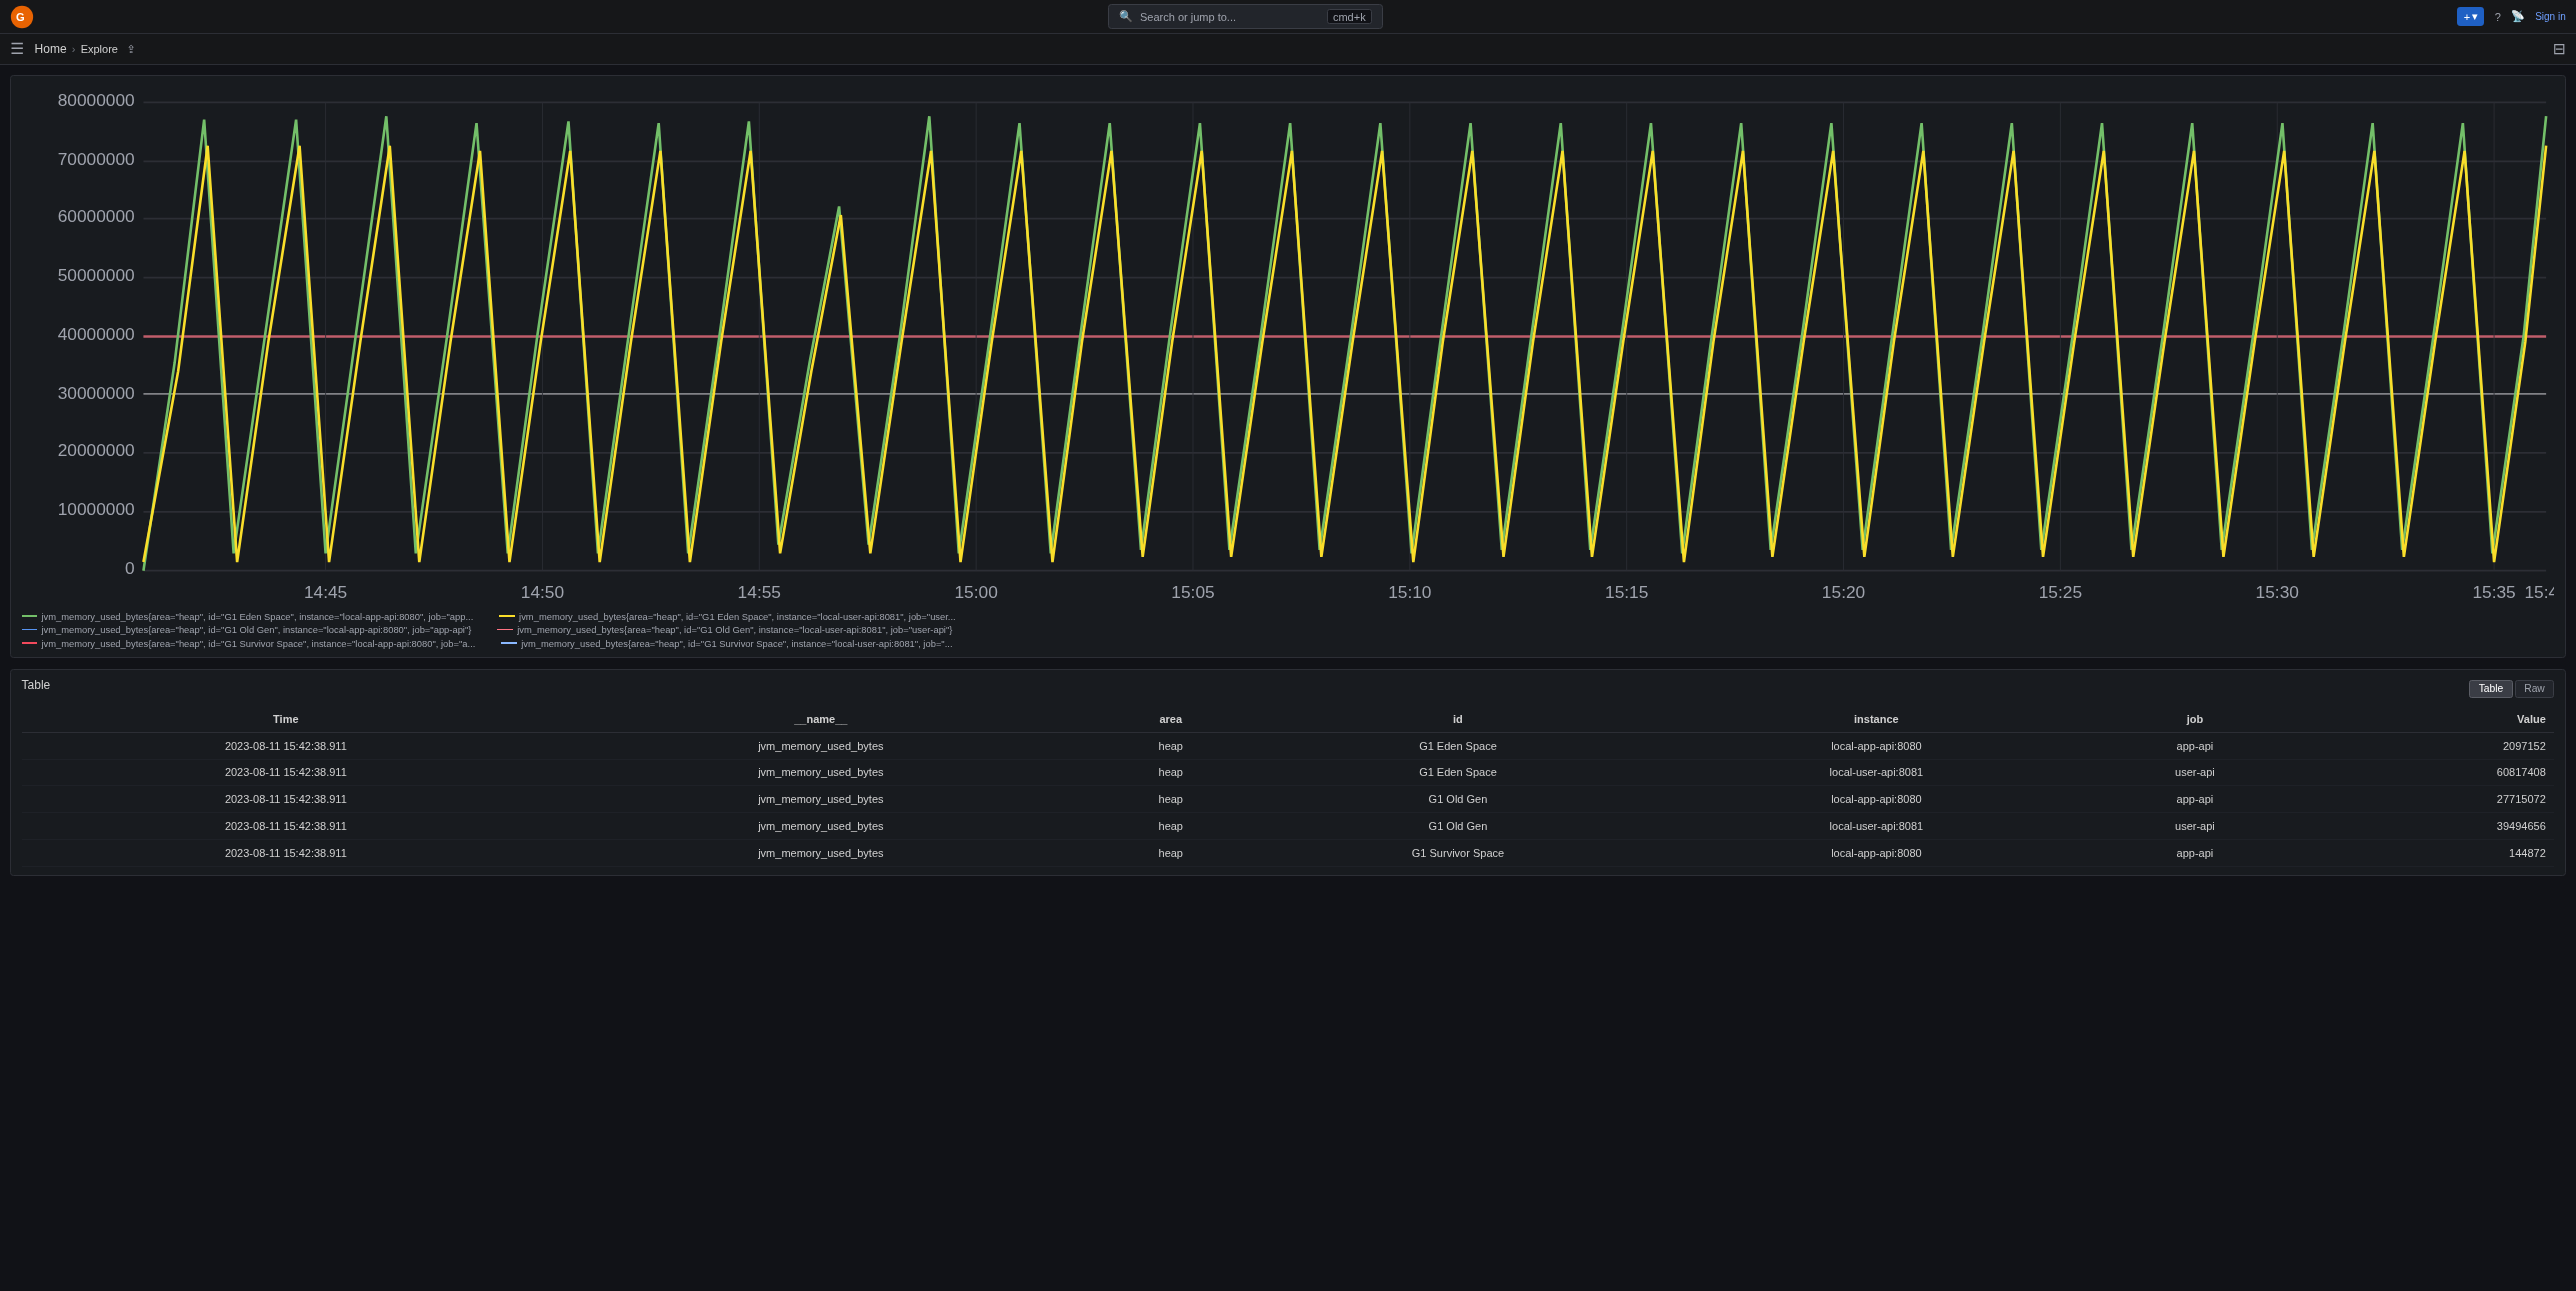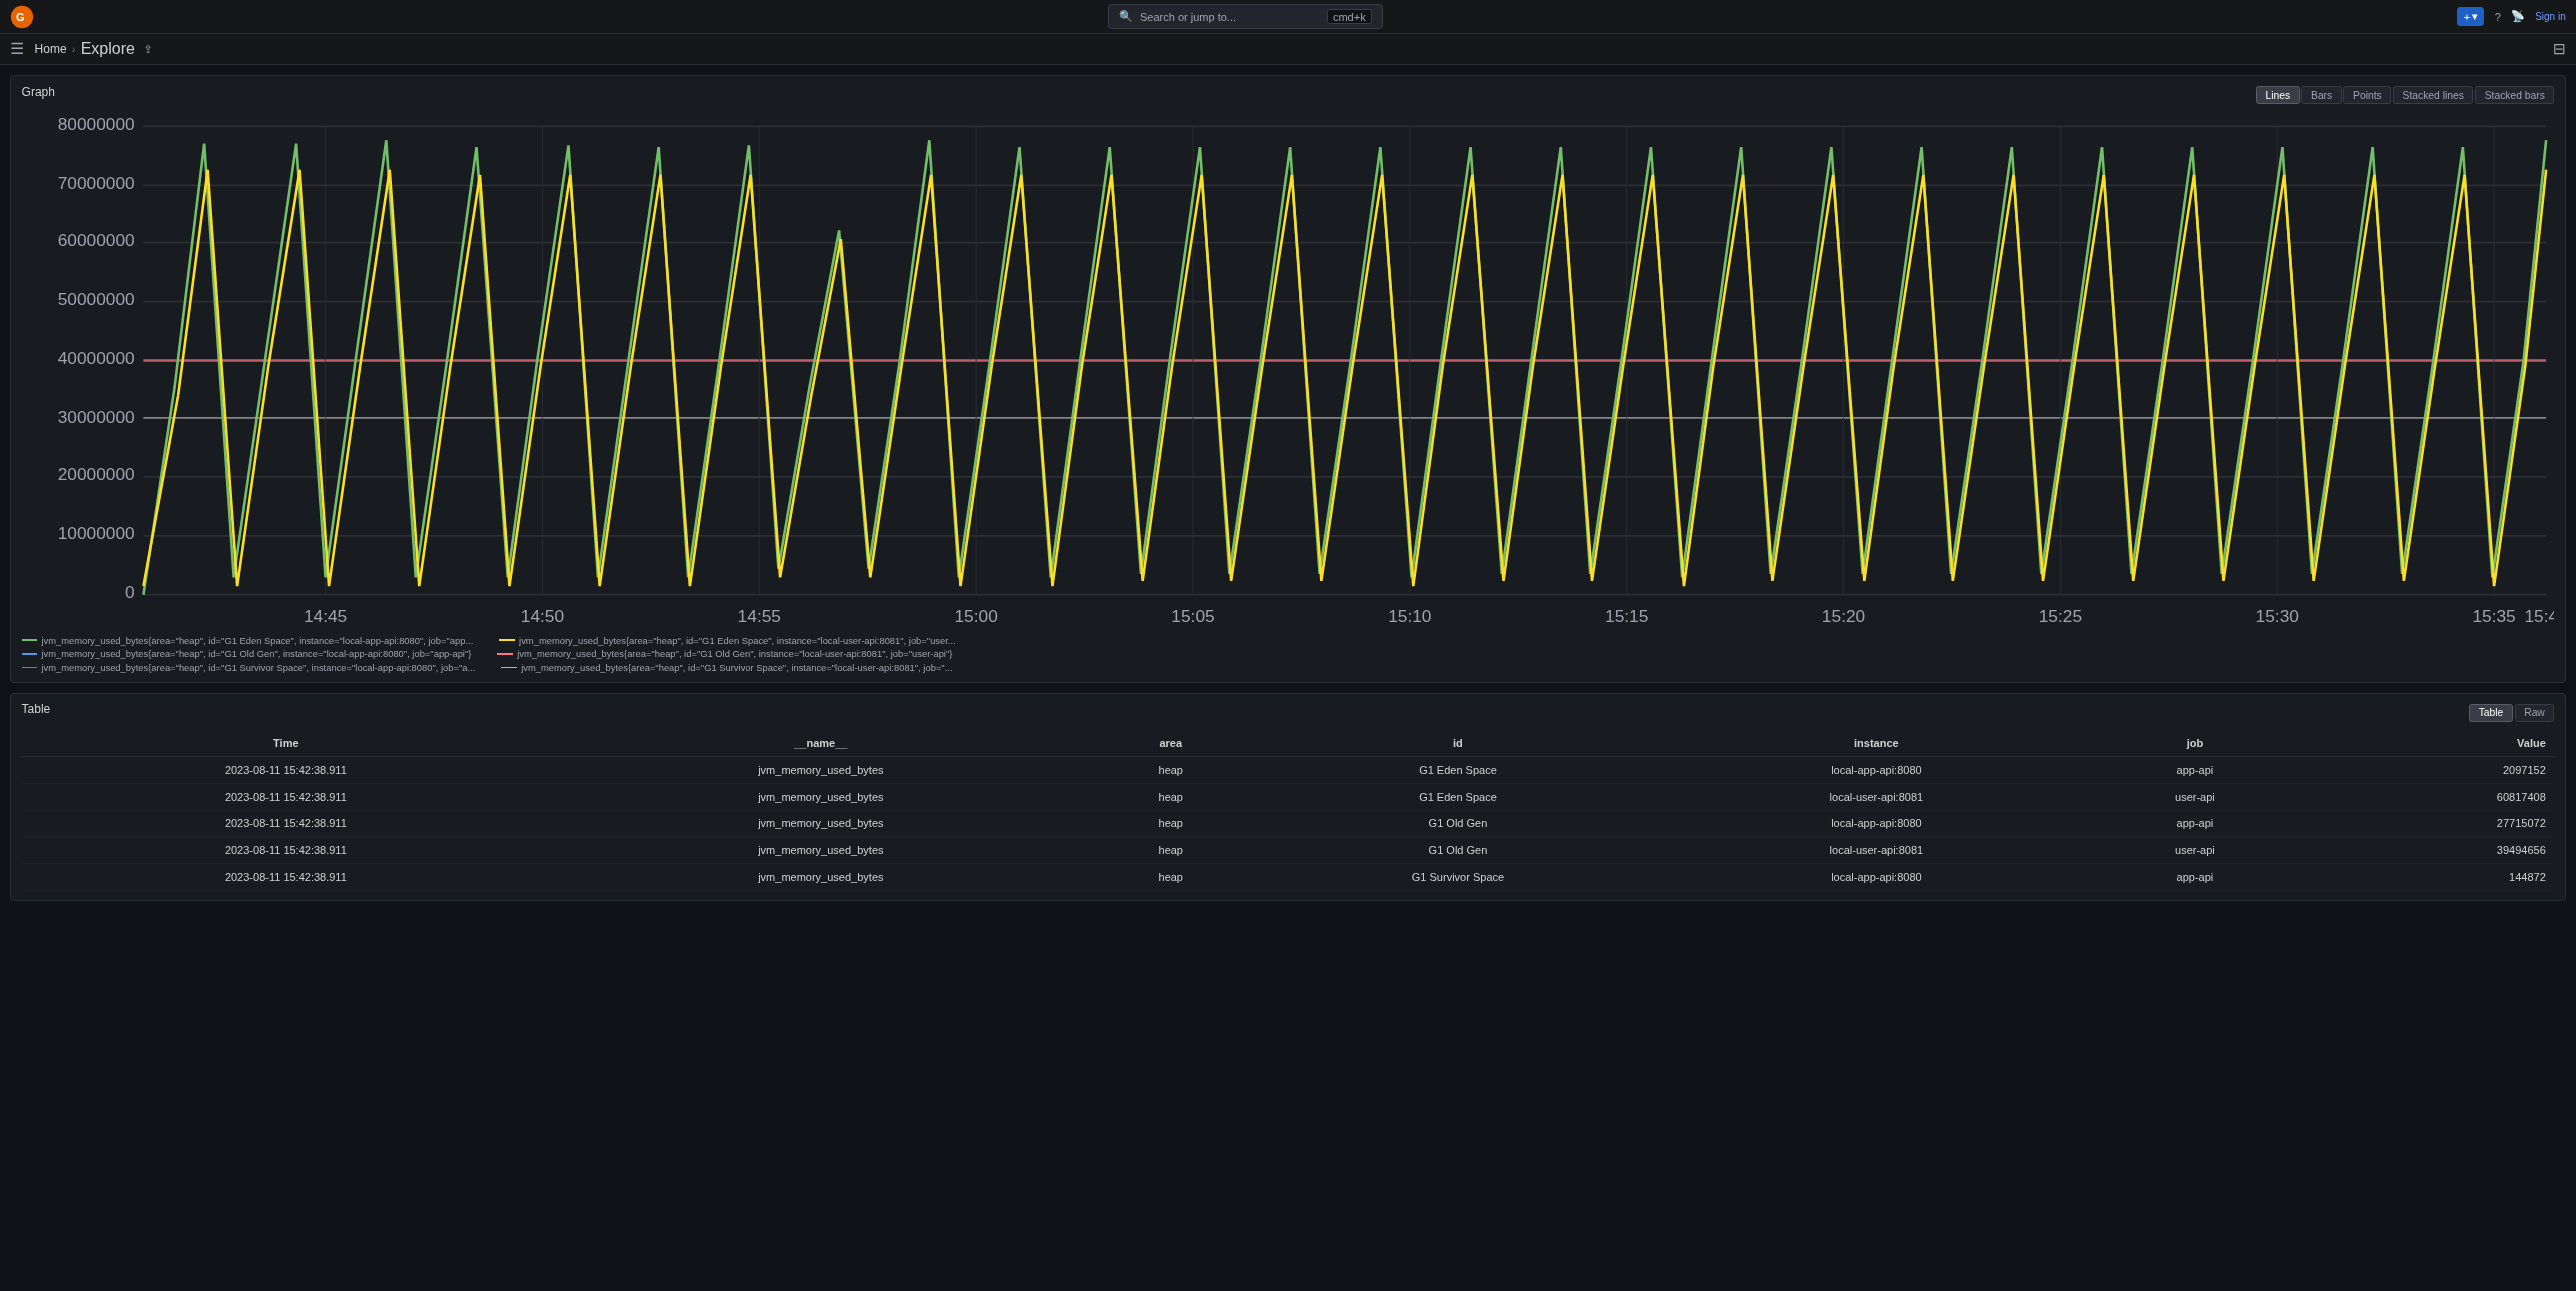--- a/index.html
+++ b/index.html
@@ -34,21 +34,21 @@
     .sign-in-btn { color: #6e9fff; cursor: pointer; font-size: 10px; }
 
     
     .breadcrumb {
       display: flex; align-items: center; height: 31px;
       padding: 0 10.3px; gap: 5.2px;
       background: #161719; border-bottom: 0.9px solid #2c2e35;
     }
     .breadcrumb a { color: #d0d0d0; text-decoration: none; font-size: 12px; }
     .breadcrumb .sep { color: #6b6f78; }
-    .breadcrumb .current { color: #d0d0d0; font-size: 16px; }
+    .breadcrumb .current { color: #d0d0d0; font-size: 11px; }
     .hamburger { color: #9fa3ad; cursor: pointer; font-size: 15.5px; margin-right: 5.2px; }
     .share-icon { color: #9fa3ad; cursor: pointer; margin-left: 3.4px; }
     .split-icon { color: #9fa3ad; cursor: pointer; margin-left: auto; font-size: 15.5px; }
 
     
     .main { padding: 10.3px; display: flex; flex-direction: column; gap: 10.3px; }
 
     
     .panel {
       background: #181b1f; border: 0.9px solid #2c2e35; border-radius: 3.4px;
@@ -124,30 +124,20 @@
   <a href="#">Home</a>
   <span class="sep">›</span>
   <span class="current">Explore</span>
   <span class="share-icon">⇪</span>
   <span class="split-icon">⊟</span>
 </div>
 
 <div class="main">
 
   <div class="panel">
-    <div class="graph-controls">
-      <span class="panel-title">Graph</span>
-      <div class="view-modes">
-        <button class="view-btn active">Lines</button>
-        <button class="view-btn">Bars</button>
-        <button class="view-btn">Points</button>
-        <button class="view-btn">Stacked lines</button>
-        <button class="view-btn">Stacked bars</button>
-      </div>
-    </div>
 
     <div class="chart-wrap">
       <svg class="chart-svg" viewBox="0 0 1460 300" xmlns="http://www.w3.org/2000/svg" style="font-size:13px">
 
         <text x="65" y="12" font-size="10" fill="#9fa3ad" text-anchor="end">80000000</text>
         <text x="65" y="46" font-size="10" fill="#9fa3ad" text-anchor="end">70000000</text>
         <text x="65" y="79" font-size="10" fill="#9fa3ad" text-anchor="end">60000000</text>
         <text x="65" y="113" font-size="10" fill="#9fa3ad" text-anchor="end">50000000</text>
         <text x="65" y="147" font-size="10" fill="#9fa3ad" text-anchor="end">40000000</text>
         <text x="65" y="181" font-size="10" fill="#9fa3ad" text-anchor="end">30000000</text>

